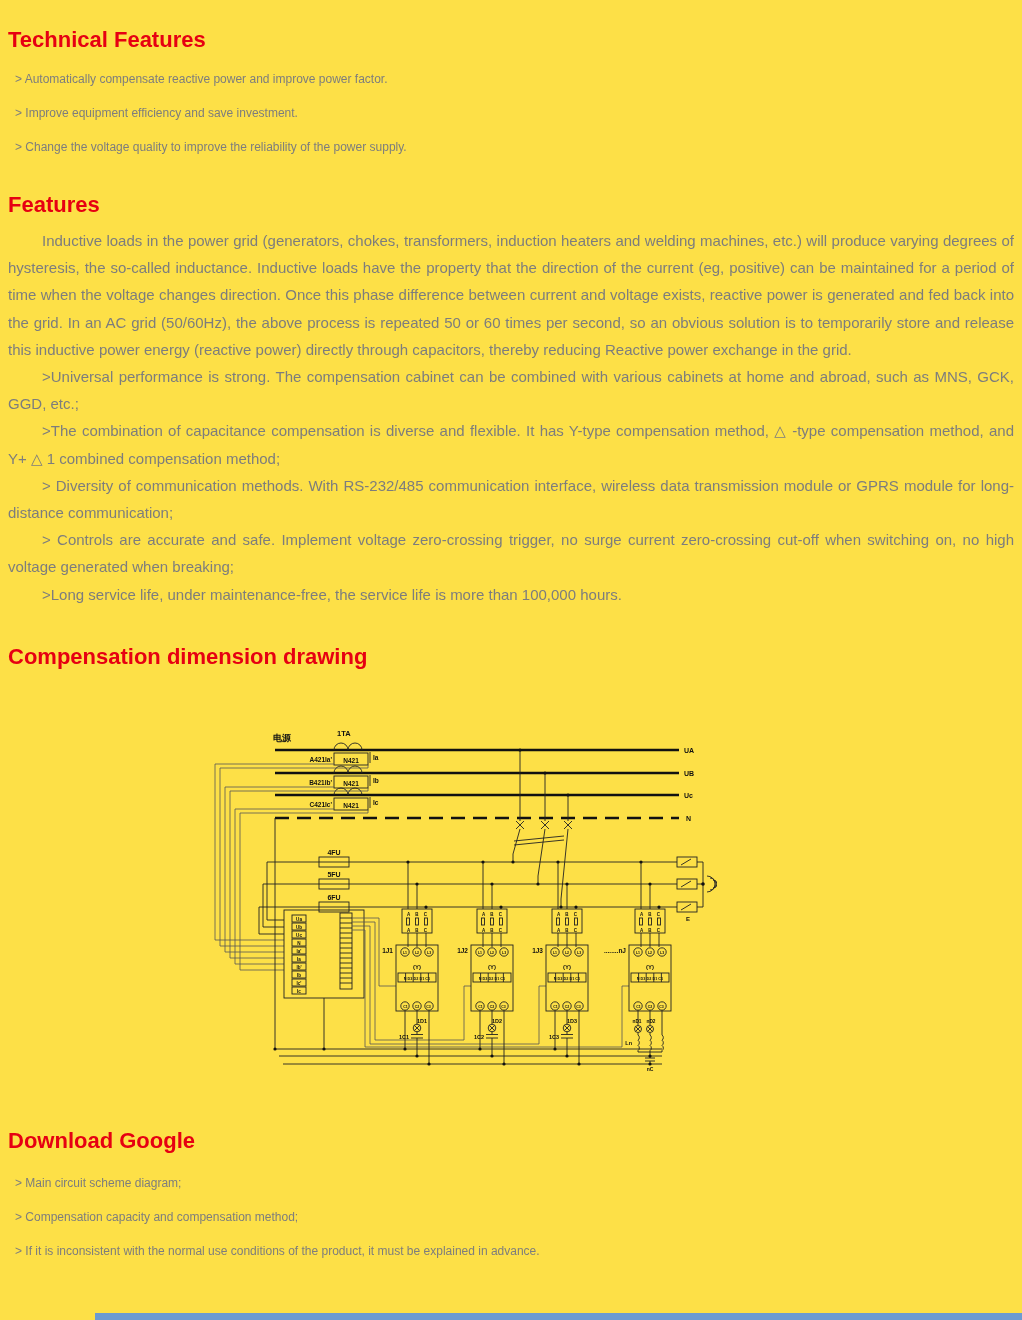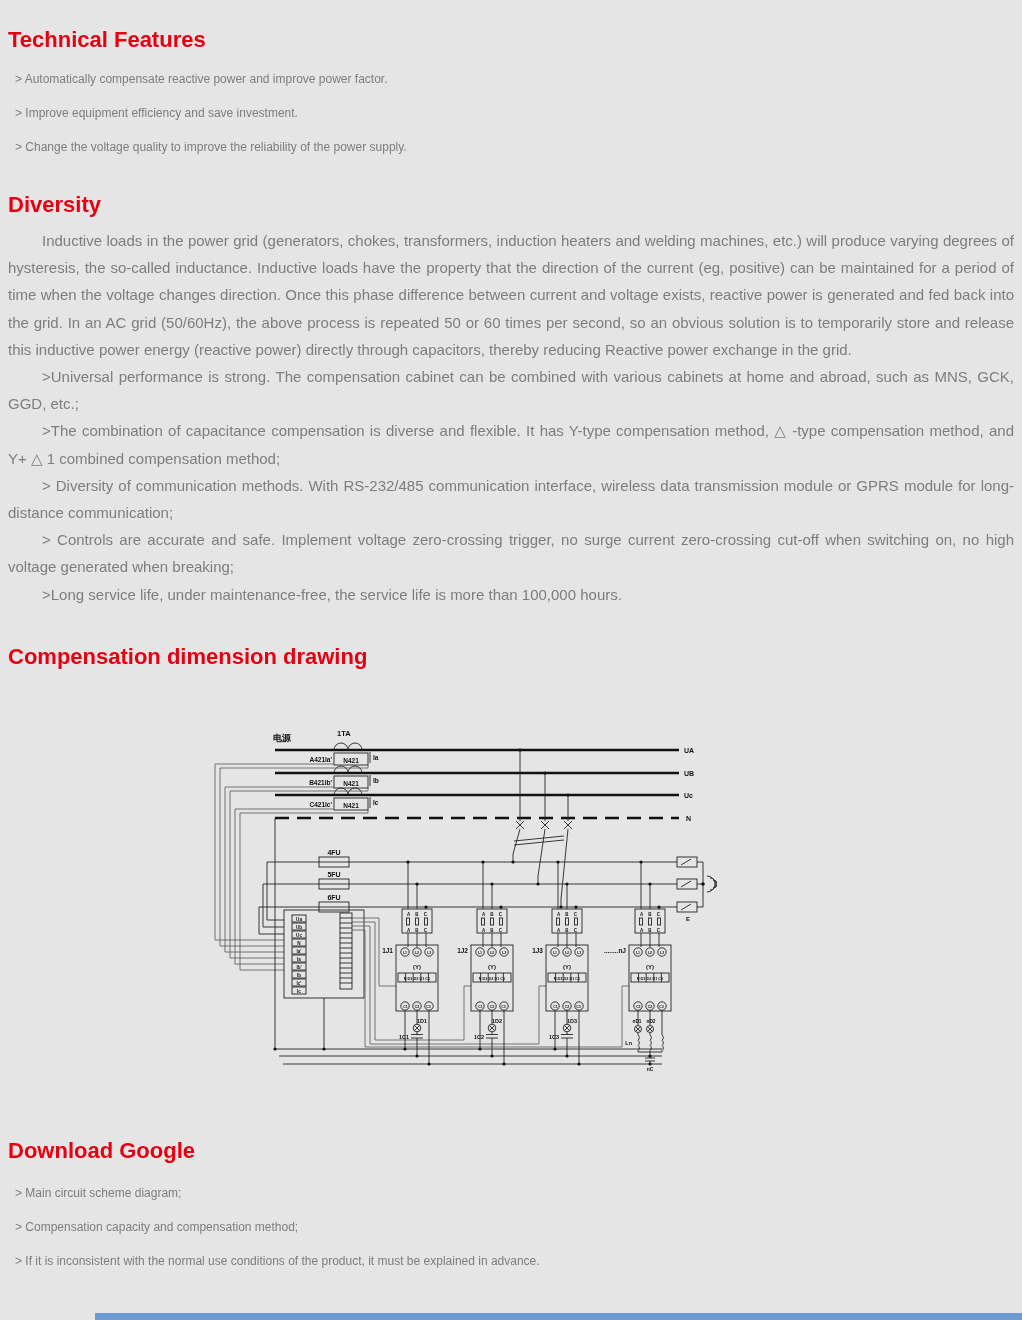--- a/index.html
+++ b/index.html
@@ -1,28 +1,28 @@
 <!DOCTYPE html>
 <html><head>
 <meta charset="utf-8">
 <style>
   html,body{margin:0;padding:0;background:#ffffff;}
   .page{
-    width:1022px;height:1320px;position:relative;background:#e5e5e5;
+    width:1022px;height:1320px;position:relative;background:#fde047;
     padding:0 8px;box-sizing:border-box;overflow:hidden;
     font-family:"Liberation Sans",sans-serif;
   }
   h1.sec{
     font-size:22px;line-height:26px;margin:0;font-weight:bold;
     color:#e60012;letter-spacing:0;
   }
   #h-tech{margin-top:27px;}
   #h-features{margin-top:31px;}
   #h-install{margin-top:36px;}
-  #h-download{margin-top:10px;}
+  #h-download{}
   .bullets{margin-top:13px;}
   .bullets2{margin-top:16px;}
   .bullets p,.bullets2 p{margin:7px;line-height:27px;font-size:12px;color:#7d7d7d;}
   .para-block{margin-top:9px;}
   p.body{
     margin:0;line-height:27.2px;font-size:15px;color:#7d7d7d;
     text-align:justify;text-indent:34px;
   }
   .diagram-wrap{height:458px;position:relative;}
   .circuit{position:absolute;left:199px;top:52px;}
@@ -39,21 +39,21 @@
 
 <div class="page">
 
   <h1 class="sec" id="h-tech">Technical Features</h1>
   <div class="bullets">
     <p>&gt; Automatically compensate reactive power and improve power factor.</p>
     <p>&gt; Improve equipment efficiency and save investment.</p>
     <p>&gt; Change the voltage quality to improve the reliability of the power supply.</p>
   </div>
 
-  <h1 class="sec" id="h-features">Diversity</h1>
+  <h1 class="sec" id="h-features">Features</h1>
   <div class="para-block">
     <p class="body">Inductive loads in the power grid (generators, chokes, transformers, induction heaters and welding machines, etc.) will produce varying degrees of hysteresis, the so-called inductance. Inductive loads have the property that the direction of the current (eg, positive) can be maintained for a period of time when the voltage changes direction. Once this phase difference between current and voltage exists, reactive power is generated and fed back into the grid. In an AC grid (50/60Hz), the above process is repeated 50 or 60 times per second, so an obvious solution is to temporarily store and release this inductive power energy (reactive power) directly through capacitors, thereby reducing Reactive power exchange in the grid.</p>
     <p class="body">&gt;Universal performance is strong. The compensation cabinet can be combined with various cabinets at home and abroad, such as MNS, GCK, GGD, etc.;</p>
     <p class="body">&gt;The combination of capacitance compensation is diverse and flexible. It has Y-type compensation method, △ -type compensation method, and Y+ △ 1 combined compensation method;</p>
     <p class="body">&gt; Diversity of communication methods. With RS-232/485 communication interface, wireless data transmission module or GPRS module for long-distance communication;</p>
     <p class="body">&gt; Controls are accurate and safe. Implement voltage zero-crossing trigger, no surge current zero-crossing cut-off when switching on, no high voltage generated when breaking;</p>
     <p class="body">&gt;Long service life, under maintenance-free, the service life is more than 100,000 hours.</p>
   </div>
 
   <h1 class="sec" id="h-install">Compensation dimension drawing</h1>

